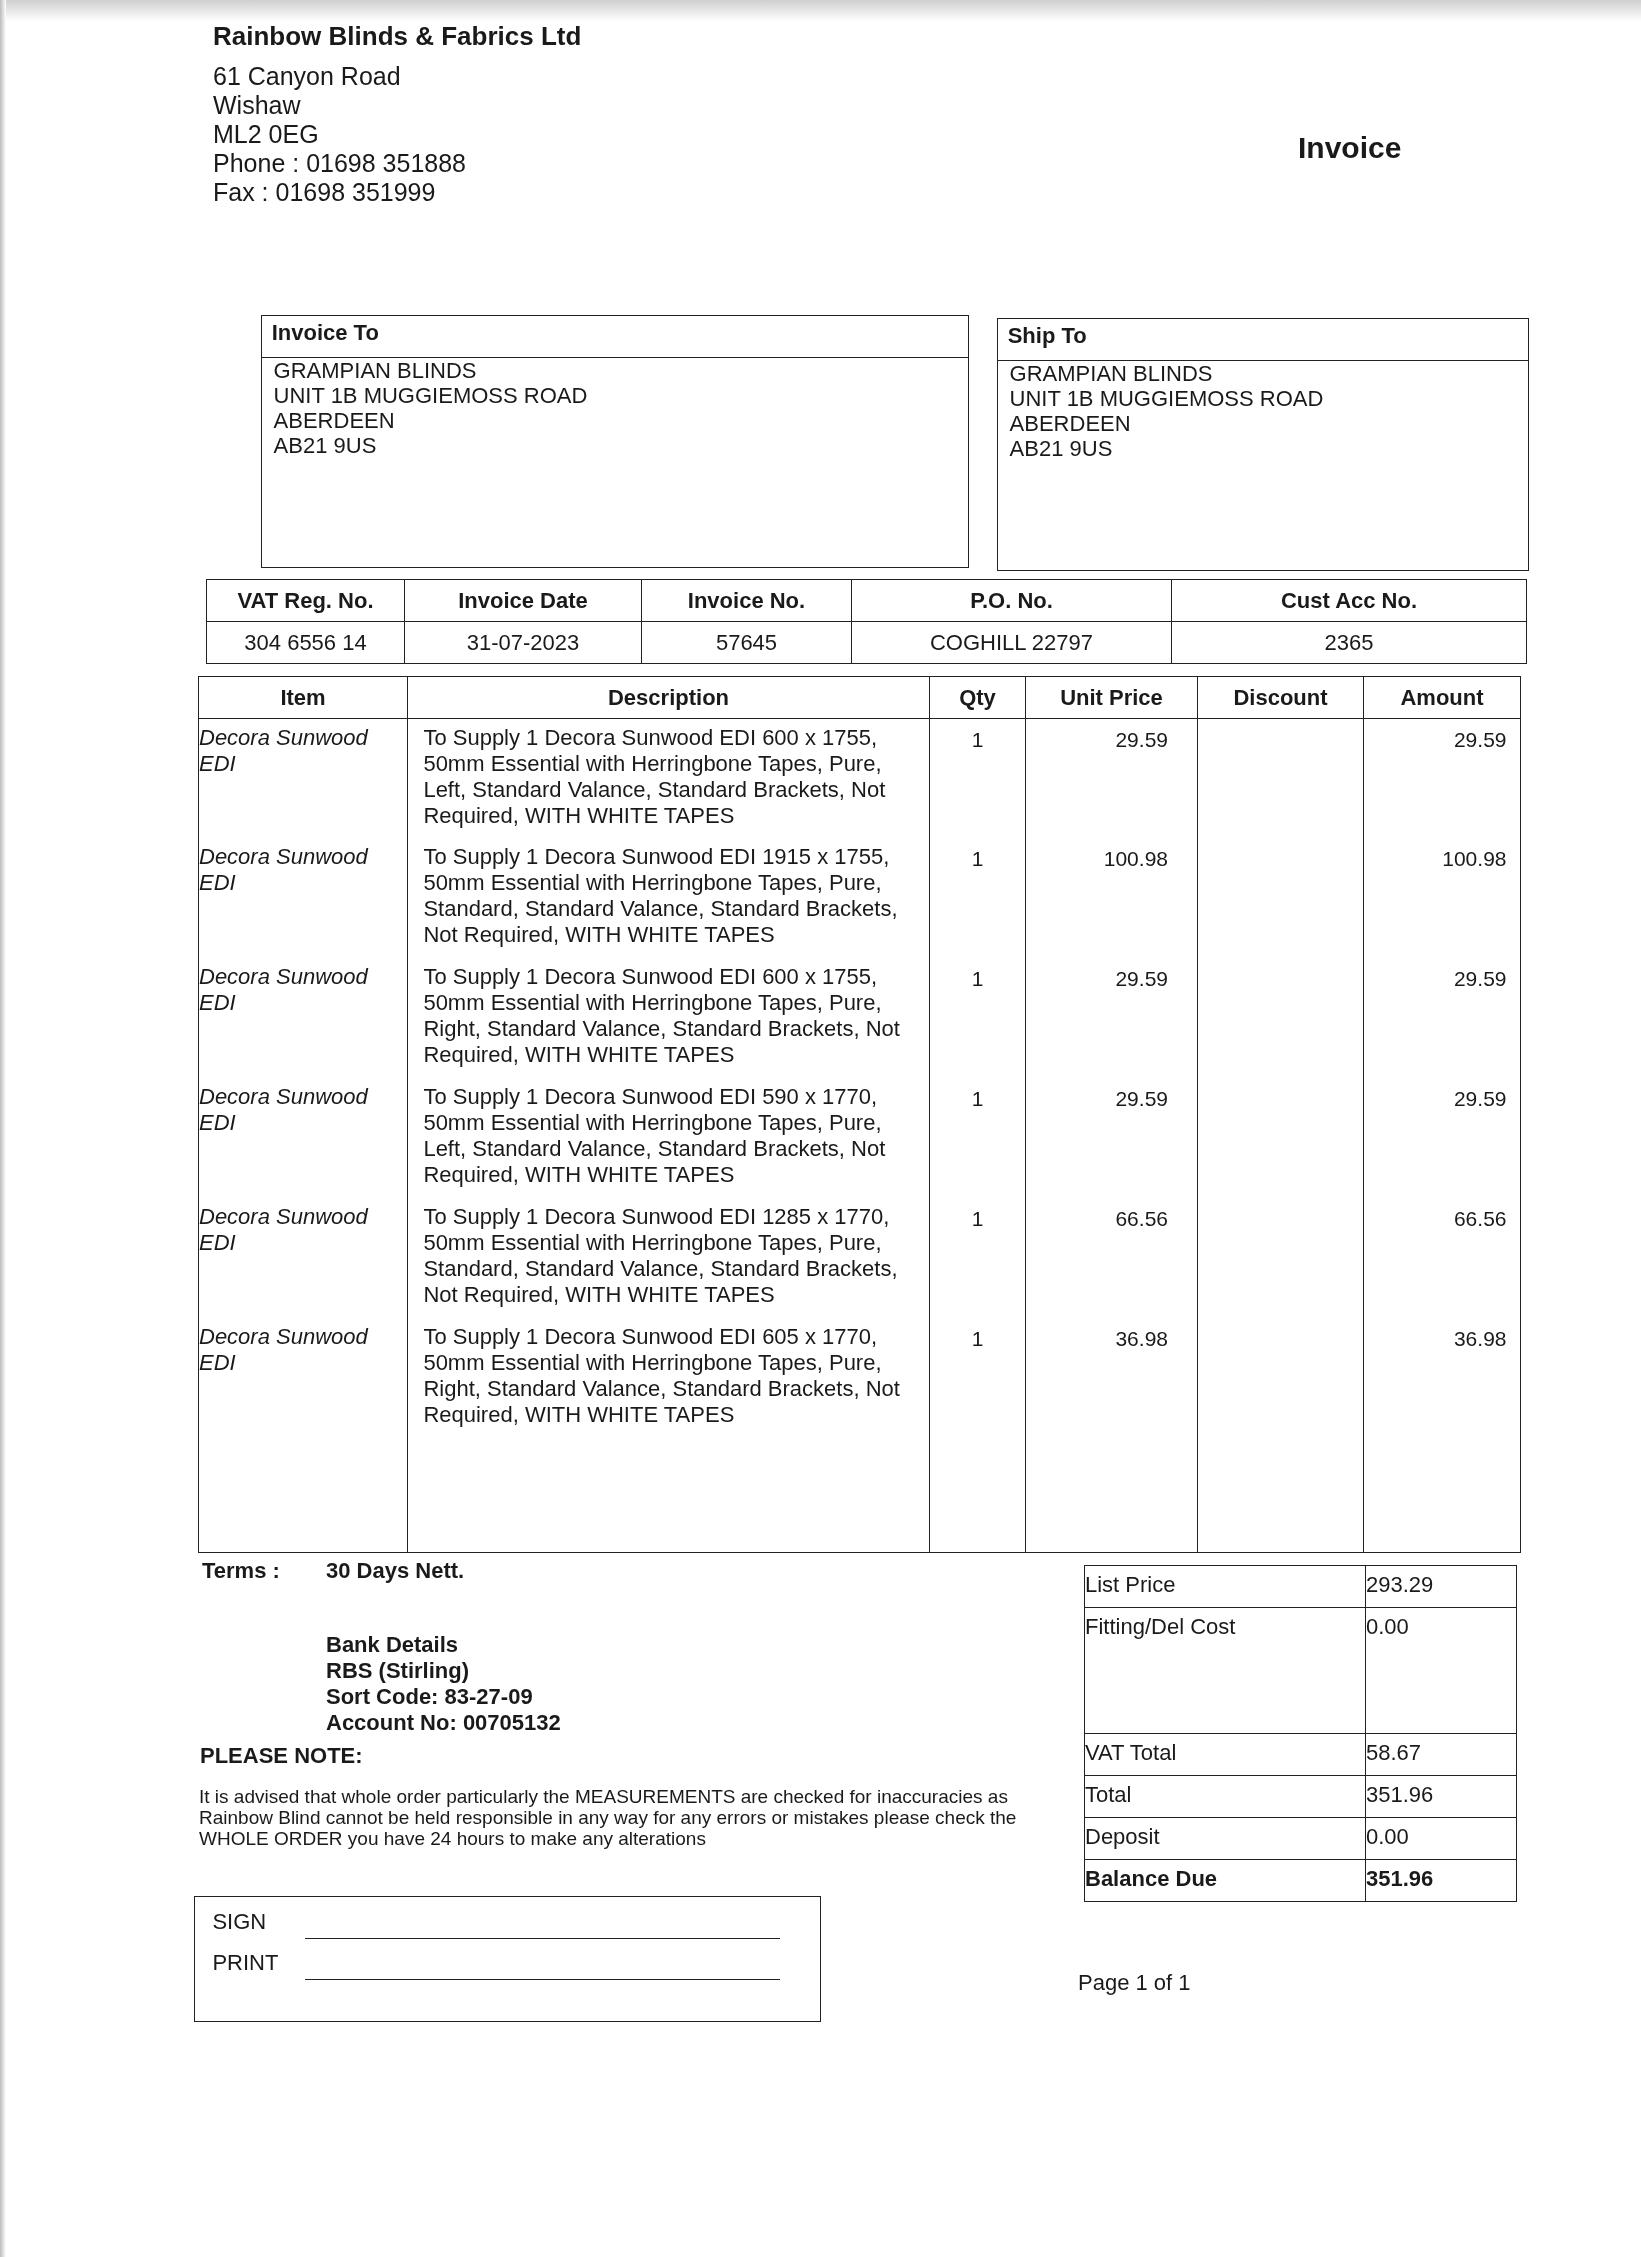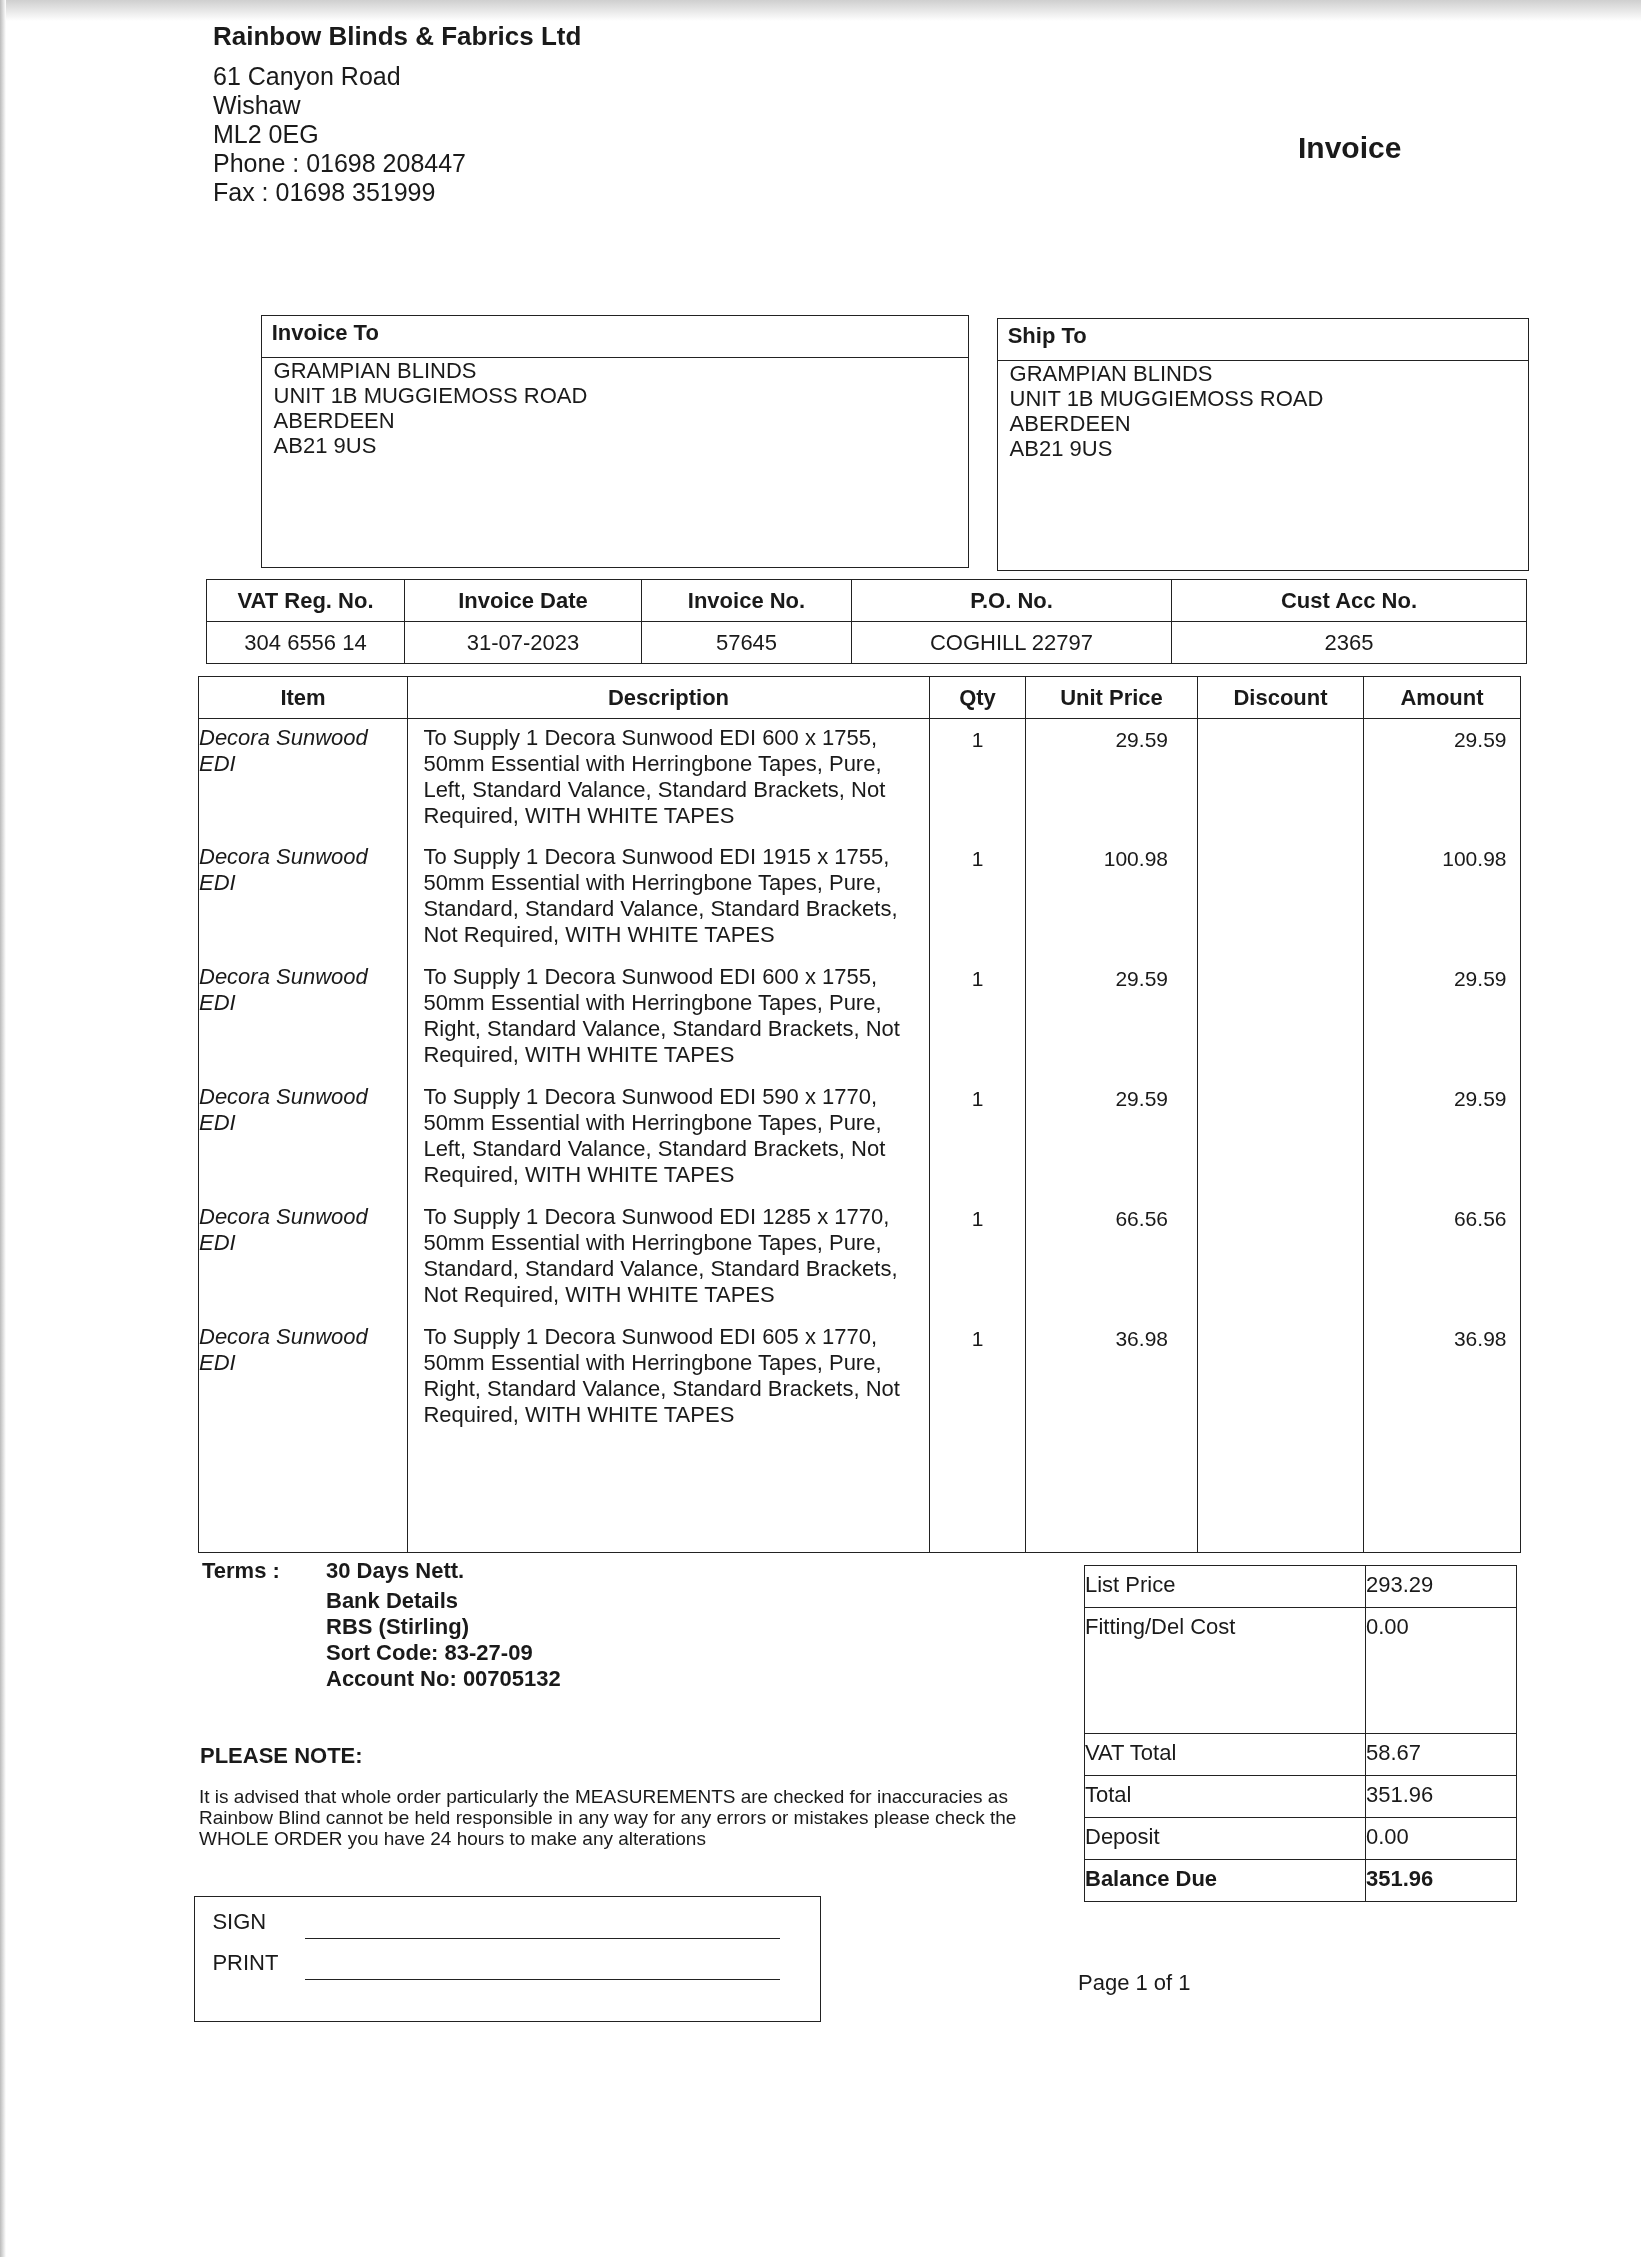--- a/index.html
+++ b/index.html
@@ -26,21 +26,21 @@
   .items th { font-size:22px; font-weight:bold; height:42px; padding:0; }
   .items td { border-top:none; border-bottom:none; vertical-align:top; font-size:22px; line-height:26px; padding:0; }
   .items tr.filler td { border-bottom:1.9px solid #222; }
   .cell-item { text-align:left; padding-top:5.8px !important;font-style:italic; }
   .cell-desc { padding:5.8px 9.7px 0 15.4px !important; }
   .cell-num { text-align:right; padding:7.7px 29px 0 0 !important; font-size:21px !important; }
   .cell-qty { text-align:center; padding-top:7.7px !important; font-size:21px !important; }
   .row-pad { height:120px; }
   .terms-label { left:202px; top:1558px; font-size:22px; font-weight:bold; }
   .terms-val { left:326px; top:1558px; font-size:22px; font-weight:bold; }
-  .bank { left:326px; top:1588px; font-size:22px; font-weight:bold; line-height:26px; }
+  .bank { left:326px; top:1632px; font-size:22px; font-weight:bold; line-height:26px; }
   .note-title { left:200px; top:1743px; font-size:22px; font-weight:bold; }
   .note-text { left:199px; top:1786px; width:850px; font-size:19px; line-height:21px; }
   .totals { left:1084px; top:1565px; width:433px; }
   .totals td { font-size:22px; height:42px; padding:0 15.4px 0 0; text-align:left; vertical-align:top; padding-top:5.8px; }
   .totals td.lbl { width:281px; }
   .totals tr.tall td { height:126px; }
   .totals tr.bold td { font-weight:bold; }
   .page-num { left:1078px; top:1970px; font-size:22px; }
   .sign-box { left:194px; top:1896px; width:627px; height:126px; }
   .sign-lbl { position:absolute; left:17.4px; font-size:22px; }
@@ -50,21 +50,21 @@
 <body>
 
 <div class="scan-top"></div>
 <div class="scan-left"></div>
 
 <div class="abs company-name">Rainbow Blinds &amp; Fabrics Ltd</div>
 <div class="abs addr">
   <div>61 Canyon Road</div>
   <div>Wishaw</div>
   <div>ML2 0EG</div>
-  <div>Phone : 01698 208447</div>
+  <div>Phone : 01698 351888</div>
   <div>Fax : 01698 351999</div>
 </div>
 
 <div class="abs doc-title">Invoice</div>
 
 <div class="box" style="left:261px;top:315px;width:708px;height:253px;">
   <div class="hdr">Invoice To</div>
   <div class="body">
     <div>GRAMPIAN BLINDS</div>
     <div>UNIT 1B MUGGIEMOSS ROAD</div>

